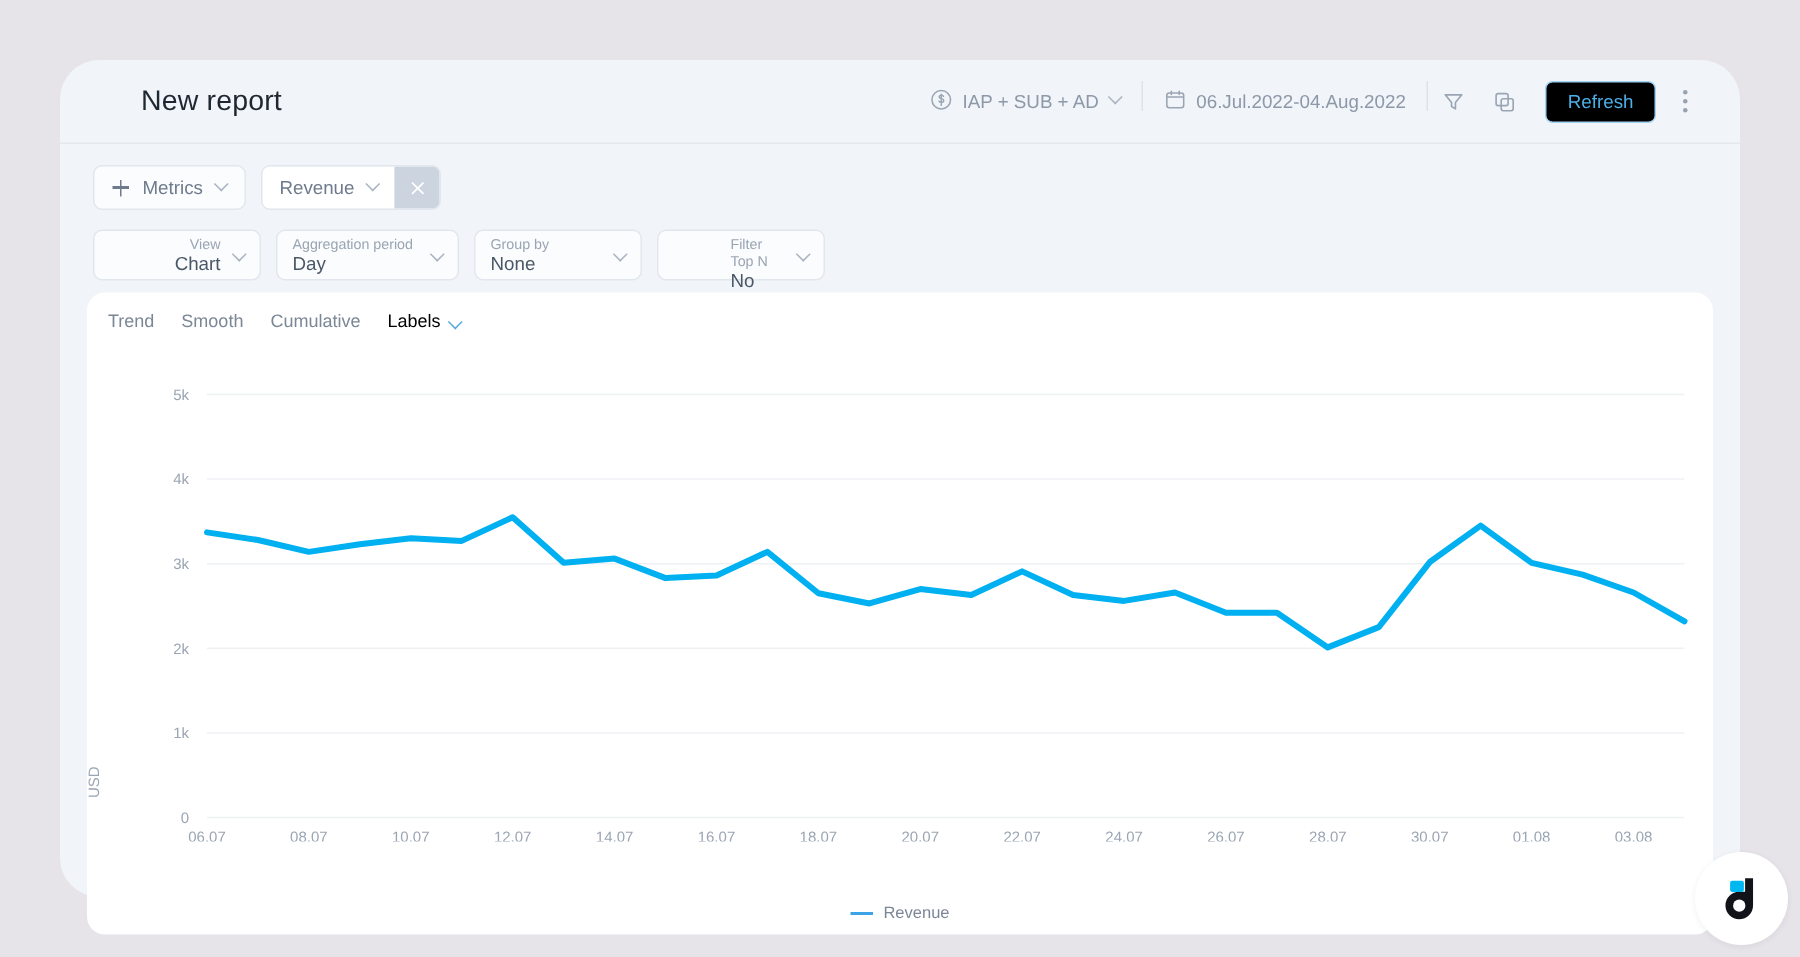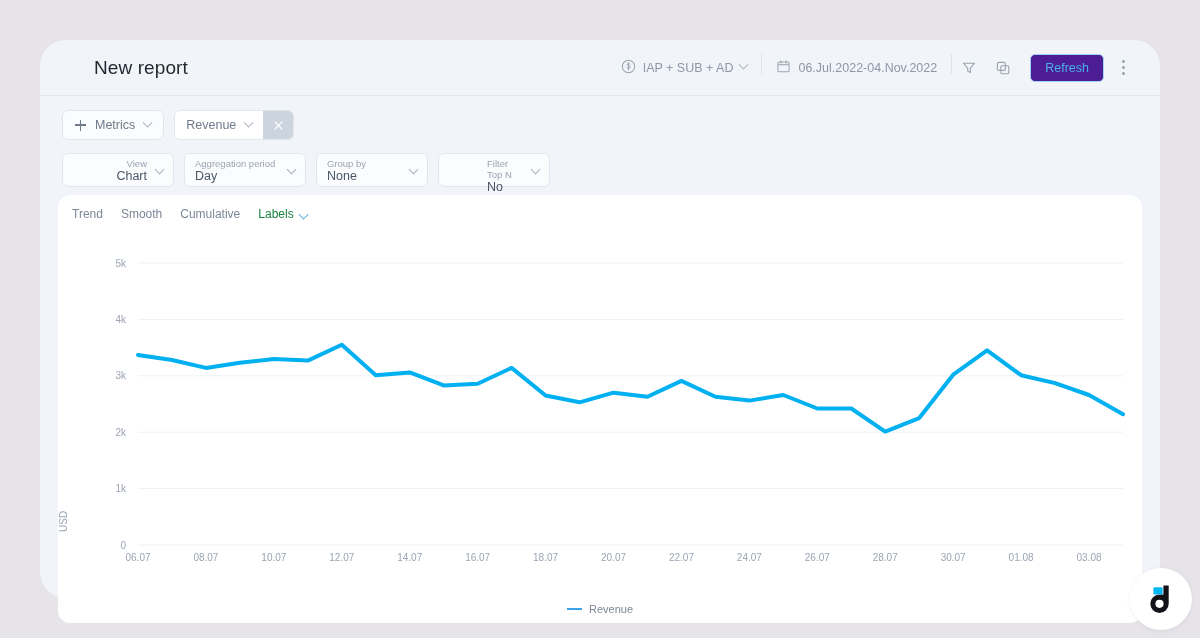--- a/index.html
+++ b/index.html
@@ -67,21 +67,21 @@
     width: 28px; height: 28px;
     display: flex; align-items: center; justify-content: center;
     margin: 0 3px;
   }
   .refresh-btn {
     margin-left: 10px;
     height: 28px;
     padding: 0 14px;
     border: 1px solid #9fd4f5;
     border-radius: 5px;
-    background: #4c1d95;
+    background: #000000;
     color: #4ab0e8;
     font-size: 12.5px;
     display: flex; align-items: center;
     cursor: pointer;
   }
   .kebab {
     width: 22px; height: 28px;
     margin-left: 8px;
     display: flex; flex-direction: column;
     align-items: center; justify-content: center;
@@ -190,21 +190,21 @@
   }
   .chart-opts {
     display: flex; align-items: center;
     gap: 18px;
     padding: 12px 0 0 14px;
     font-size: 12px;
     color: #7c8796;
   }
   .chart-opts .opt { cursor: pointer; }
   .chart-opts .labels {
-    color: #15803d;
+    color: #000000;
     display: flex; align-items: flex-end; gap: 6px;
     cursor: pointer;
   }
   .labels .chev {
     border-right-color: #5aacdf;
     border-bottom-color: #5aacdf;
   }
   .plot-wrap { position: relative; width: 1084px; height: 340px; }
   .plot-svg { position: absolute; left: 0; top: 0; }
   .y-axis-title {
@@ -263,21 +263,21 @@
         <div class="hdr-sep"></div>
 
         <div class="hdr-group">
           <span>
             <svg width="15" height="15" viewBox="0 0 16 16">
               <rect x="2" y="3.2" width="12" height="10.5" rx="1.8" fill="none" stroke="#9aa5b3" stroke-width="1.1"></rect>
               <path d="M2.2 6.1h11.6" stroke="#9aa5b3" stroke-width="1.1"></path>
               <path d="M5.2 2v2.3M10.8 2v2.3" stroke="#9aa5b3" stroke-width="1.1" stroke-linecap="round"></path>
             </svg>
           </span>
-          <span>06.Jul.2022-04.Nov.2022</span>
+          <span>06.Jul.2022-04.Aug.2022</span>
         </div>
 
         <div class="hdr-sep"></div>
 
         <div class="icon-btn">
           <svg width="16" height="16" viewBox="0 0 16 16">
             <path d="M2.5 3.2h11L9.3 8.3v4.3L6.7 11V8.3z" fill="none" stroke="#9aa5b3" stroke-width="1.1" stroke-linejoin="round"></path>
           </svg>
         </div>
 

